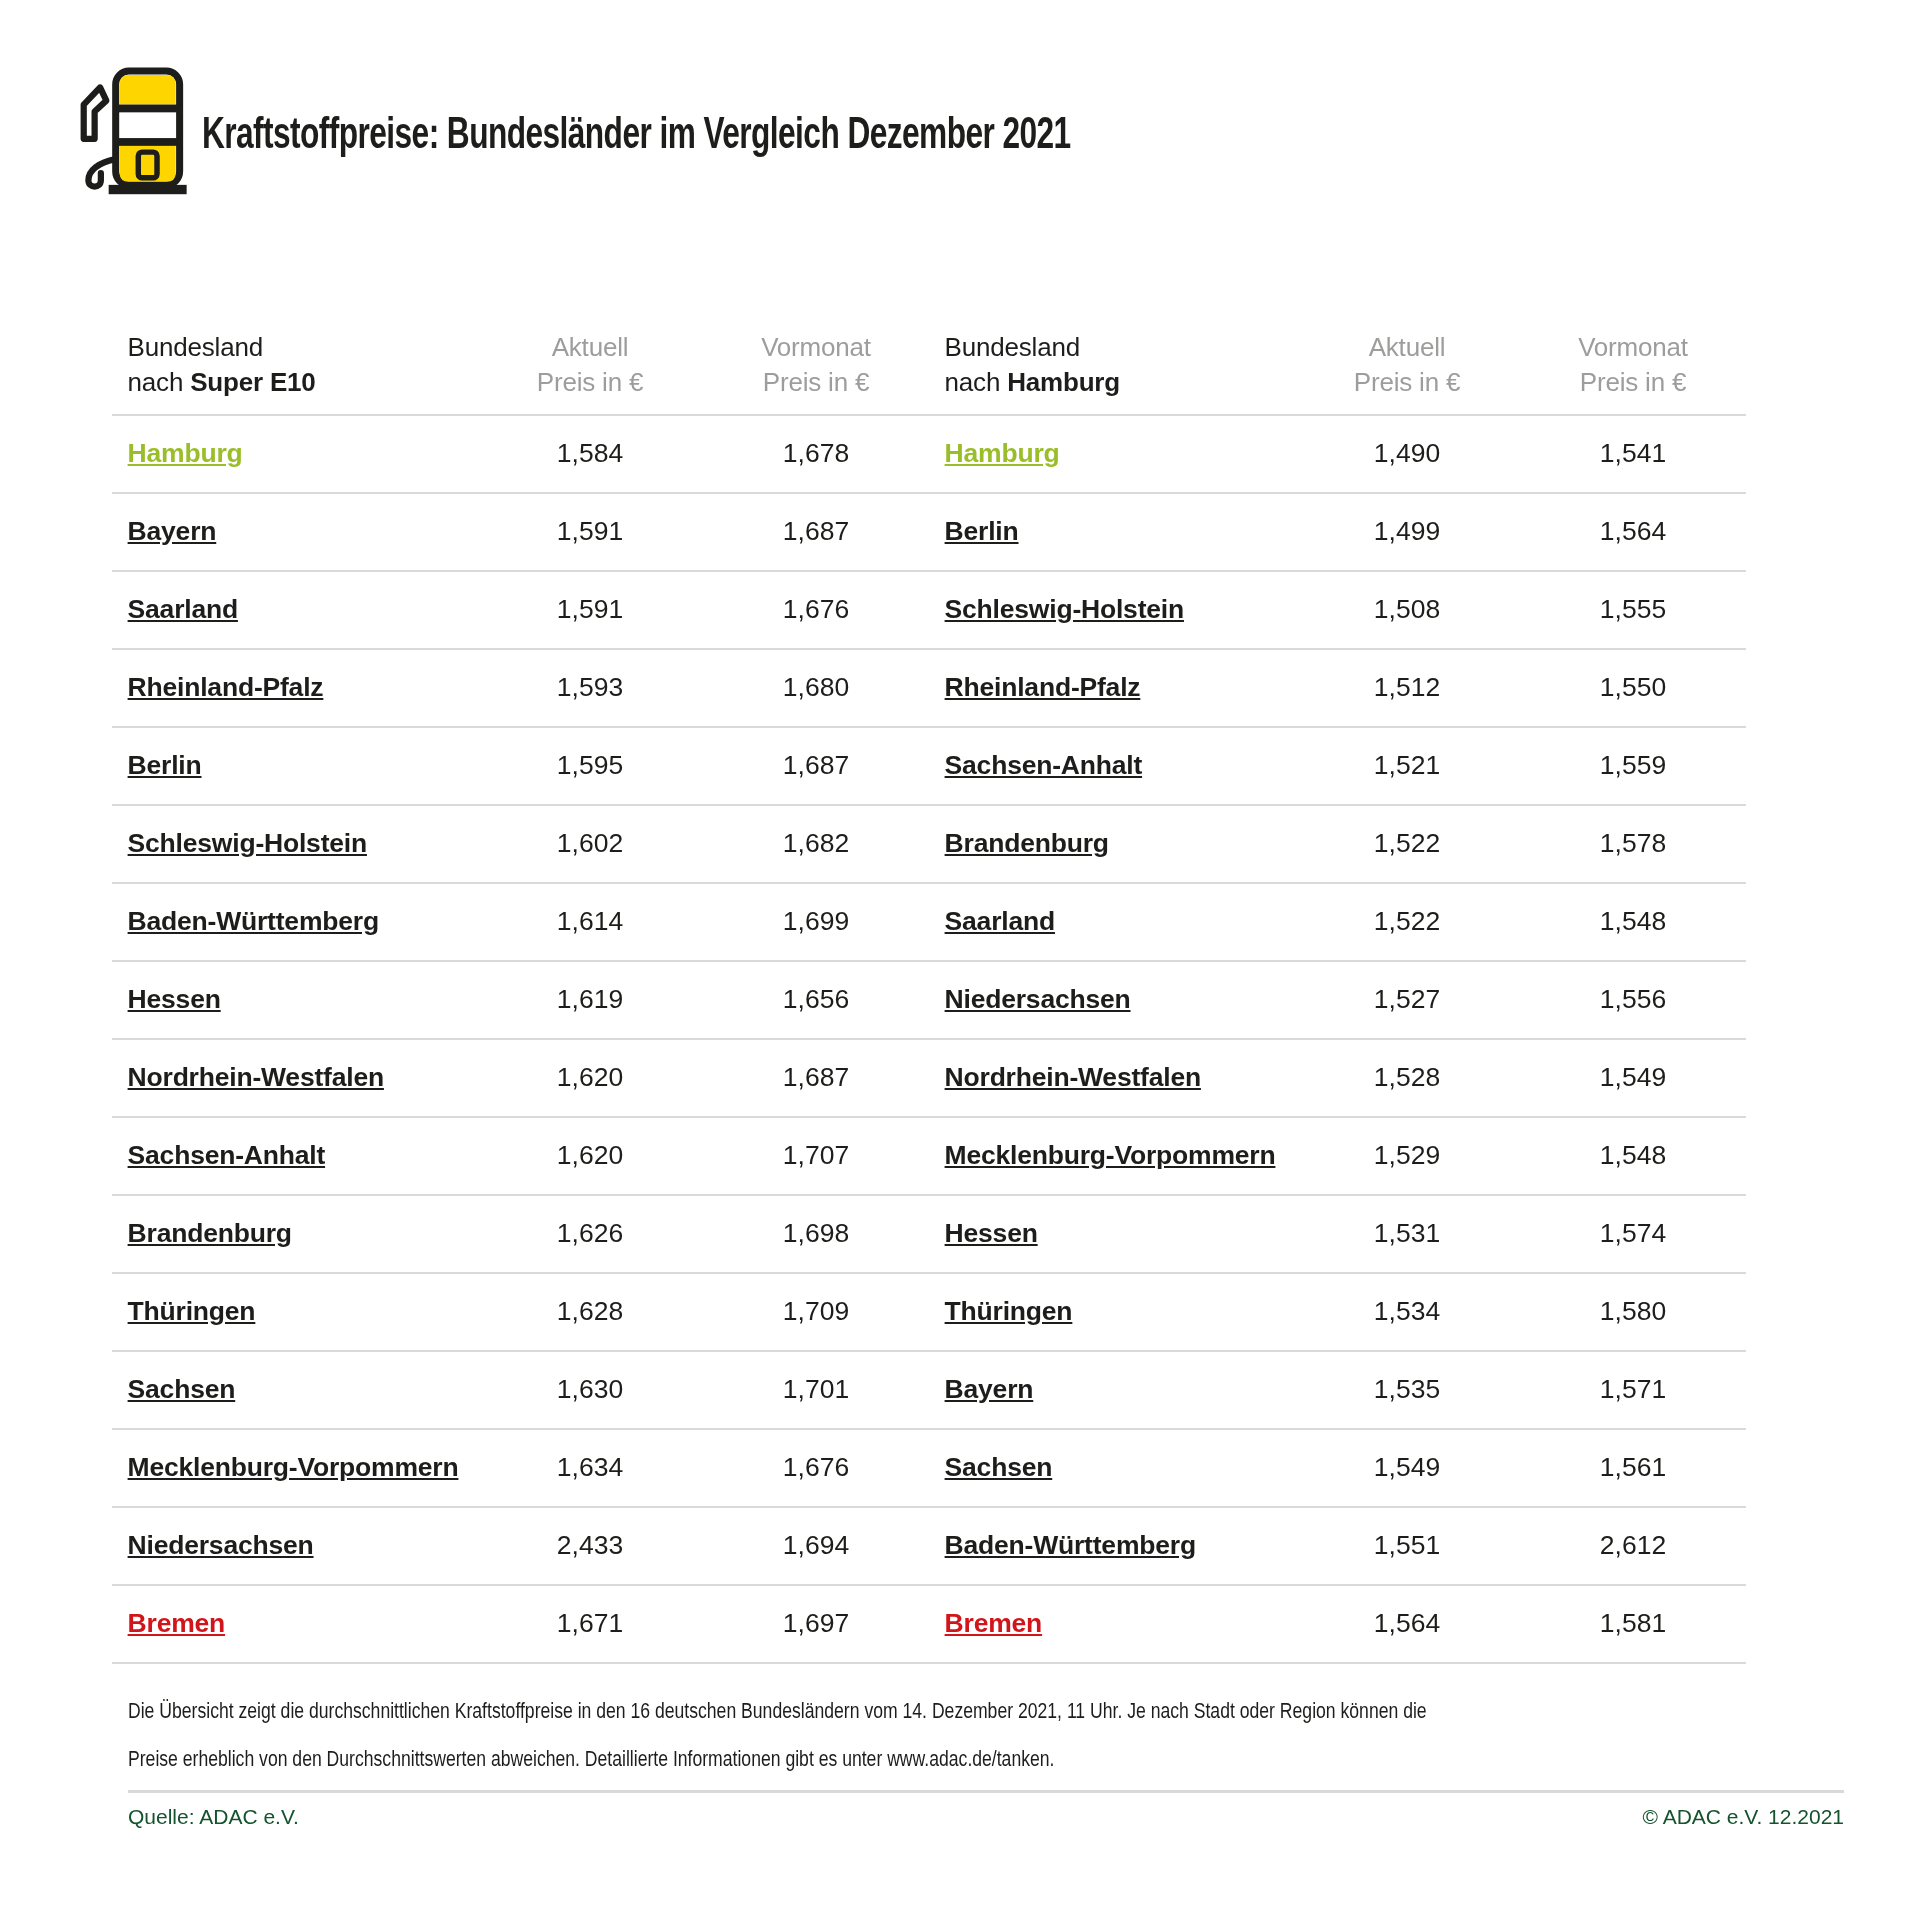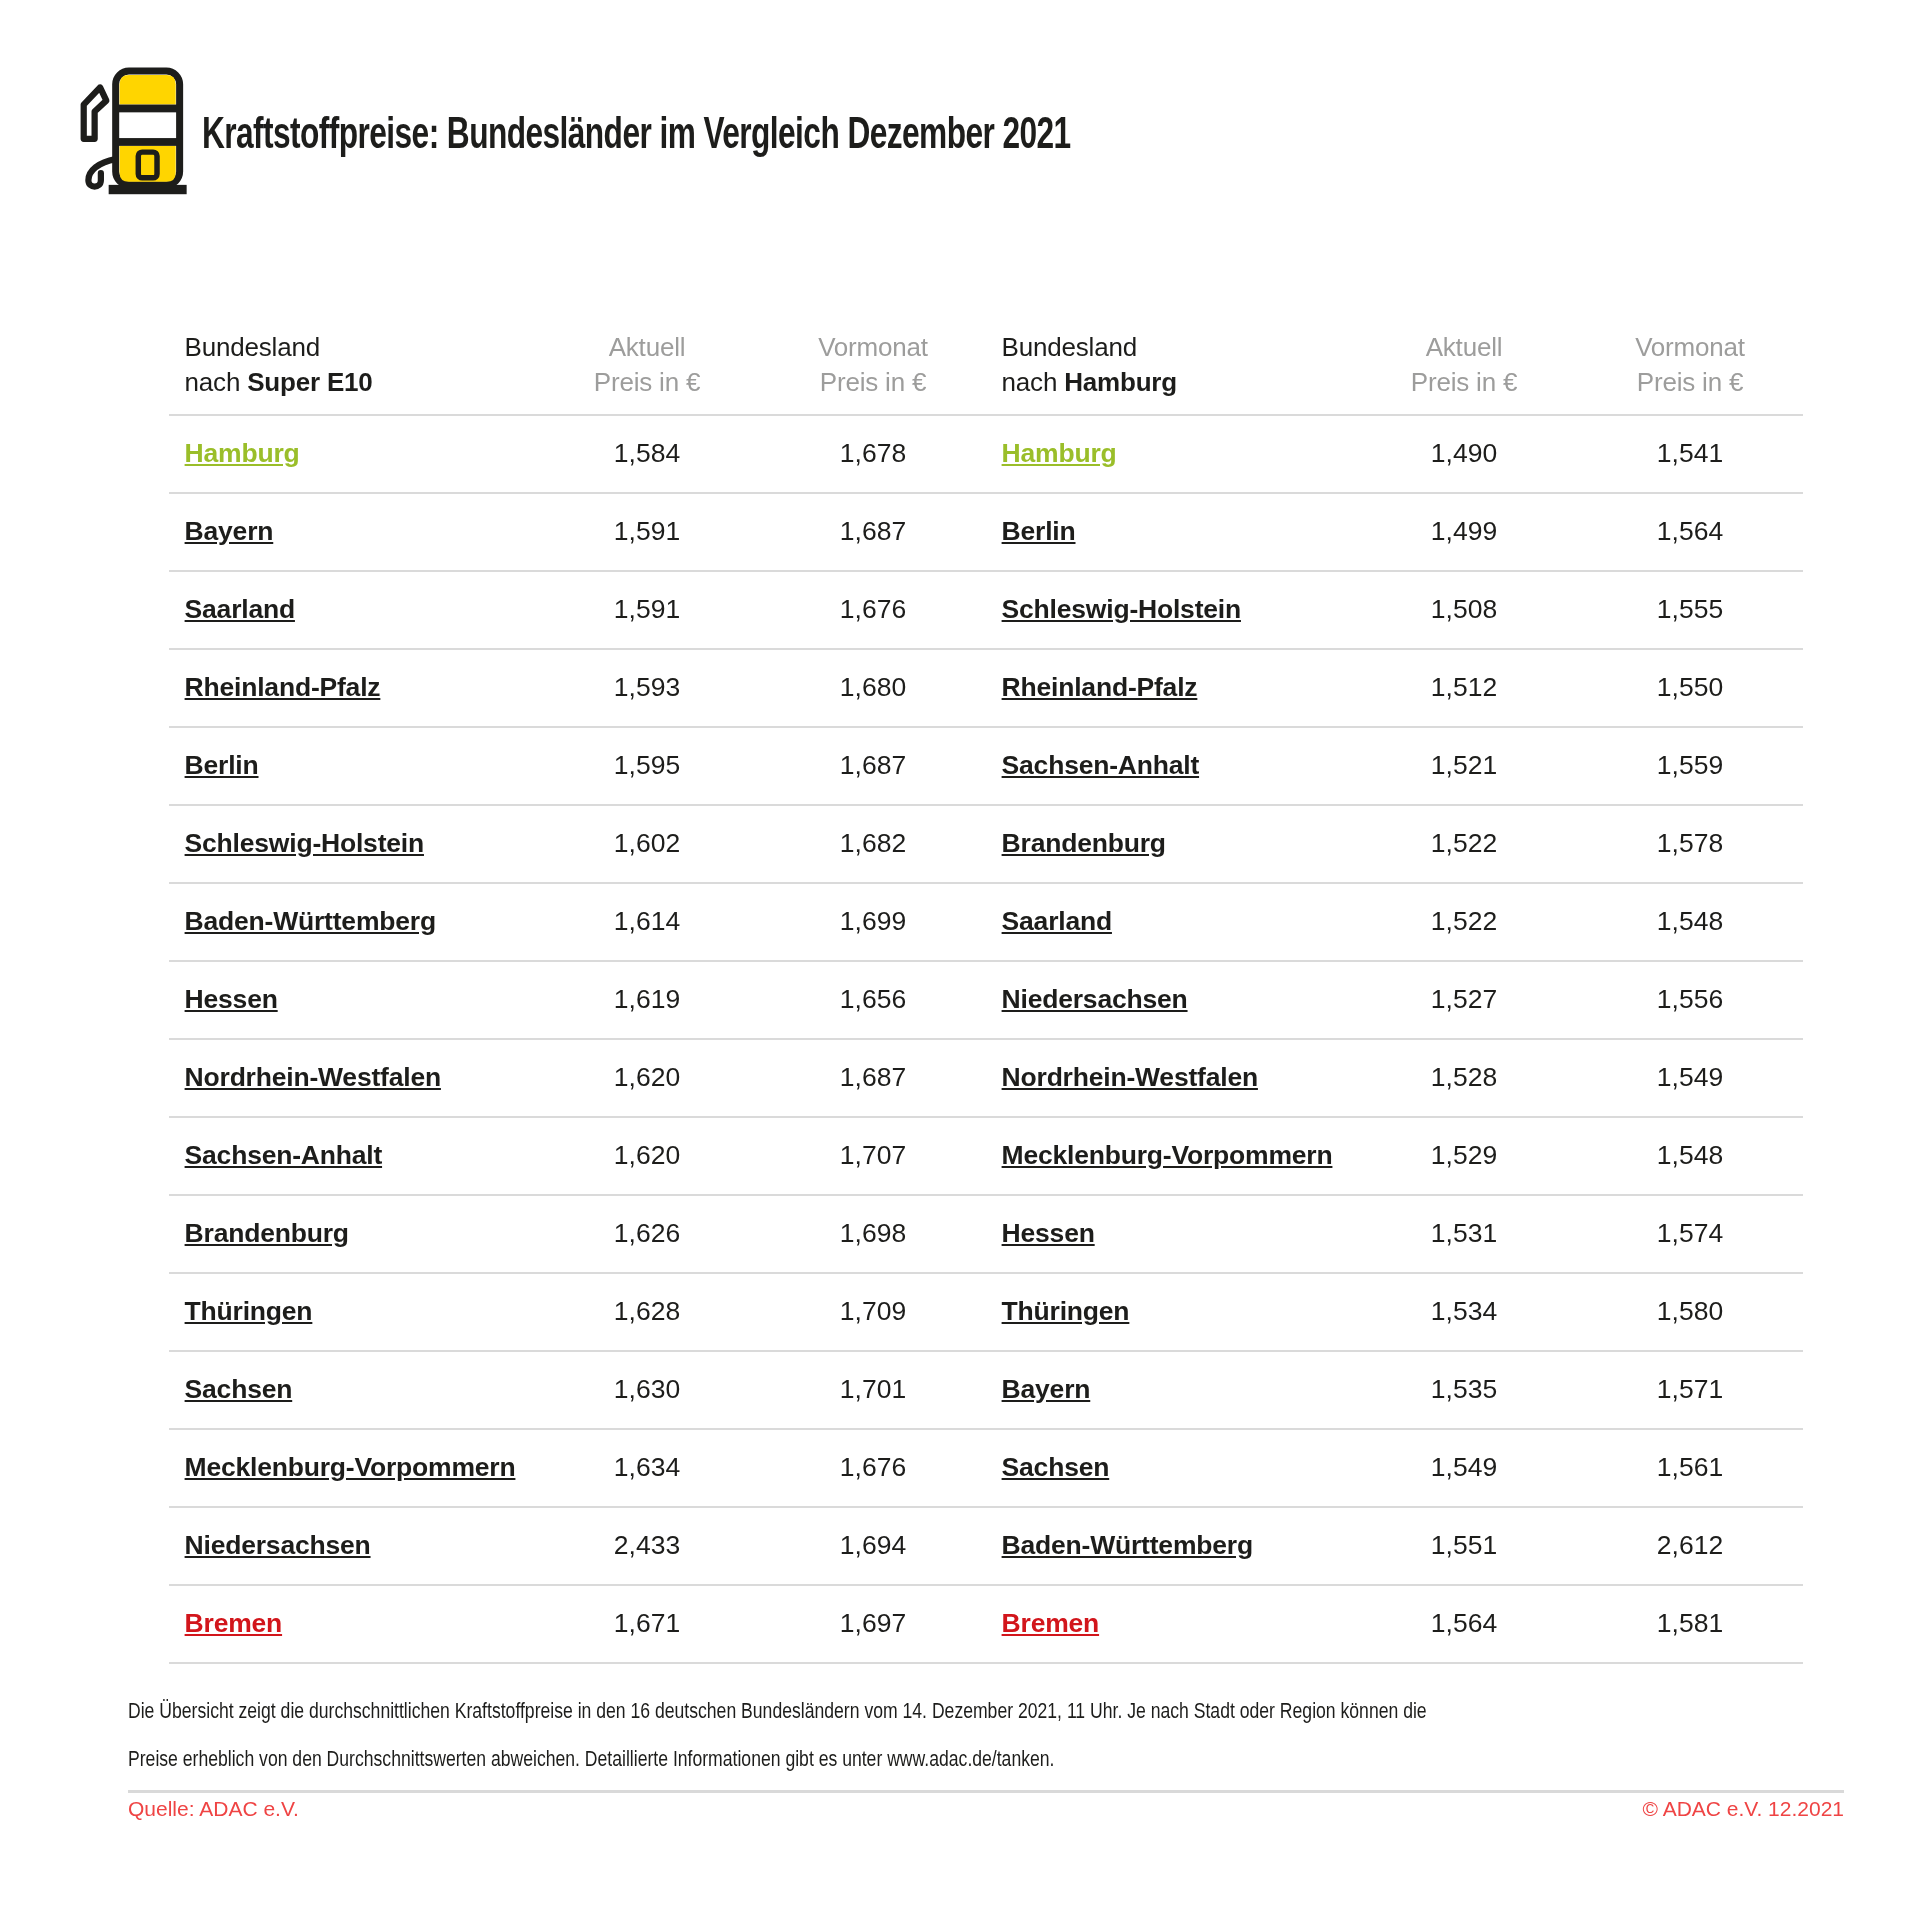--- a/index.html
+++ b/index.html
@@ -19,21 +19,21 @@
     margin-left:12.5px;
     margin-top:37px;
     font-size:44px;
     font-weight:bold;
     letter-spacing:-0.8px;
     white-space:nowrap;
     transform:scaleX(0.72);
     transform-origin:0 50%;
   }
   
-  .tables{position:absolute;left:128px;top:325px;width:1716px;display:flex;justify-content:center;}
+  .tables{position:absolute;left:112px;top:325px;width:1716px;display:flex;justify-content:flex-start;}
   .ftable{width:817px;}
   .thead{
     display:grid;grid-template-columns:1fr 226px 226px;
     align-items:end;
     padding:4.7px 0 14px 0;
     border-bottom:2.3px solid #dadada;
   }
   .tbl-label{font-size:26px;line-height:35px;padding-left:15.6px;letter-spacing:-0.2px;}
   .tbl-label b{font-weight:bold;}
   .col-head{
@@ -54,23 +54,23 @@
   
   .footnote{
     position:absolute;left:128px;top:1687px;width:1716px;
     font-size:22px;line-height:48px;color:#1d1d1b;
     transform:scaleX(0.8);transform-origin:0 0;white-space:nowrap;
   }
   
   .footer{
     position:absolute;left:128px;top:1790px;width:1716px;
     border-top:3.9px solid #d9d9d9;
-    padding-top:4px;
+    padding-top:12px;
     display:flex;justify-content:space-between;
-    color:#ef4444;font-size:21px;
+    color:#14532d;font-size:21px;
   }
 </style>
 </head>
 <body>
 
 <div class="page">
 
   <div class="header">
     <span class="pump-icon">
       <svg viewBox="0 0 150 168" width="117" height="131" aria-hidden="true">

